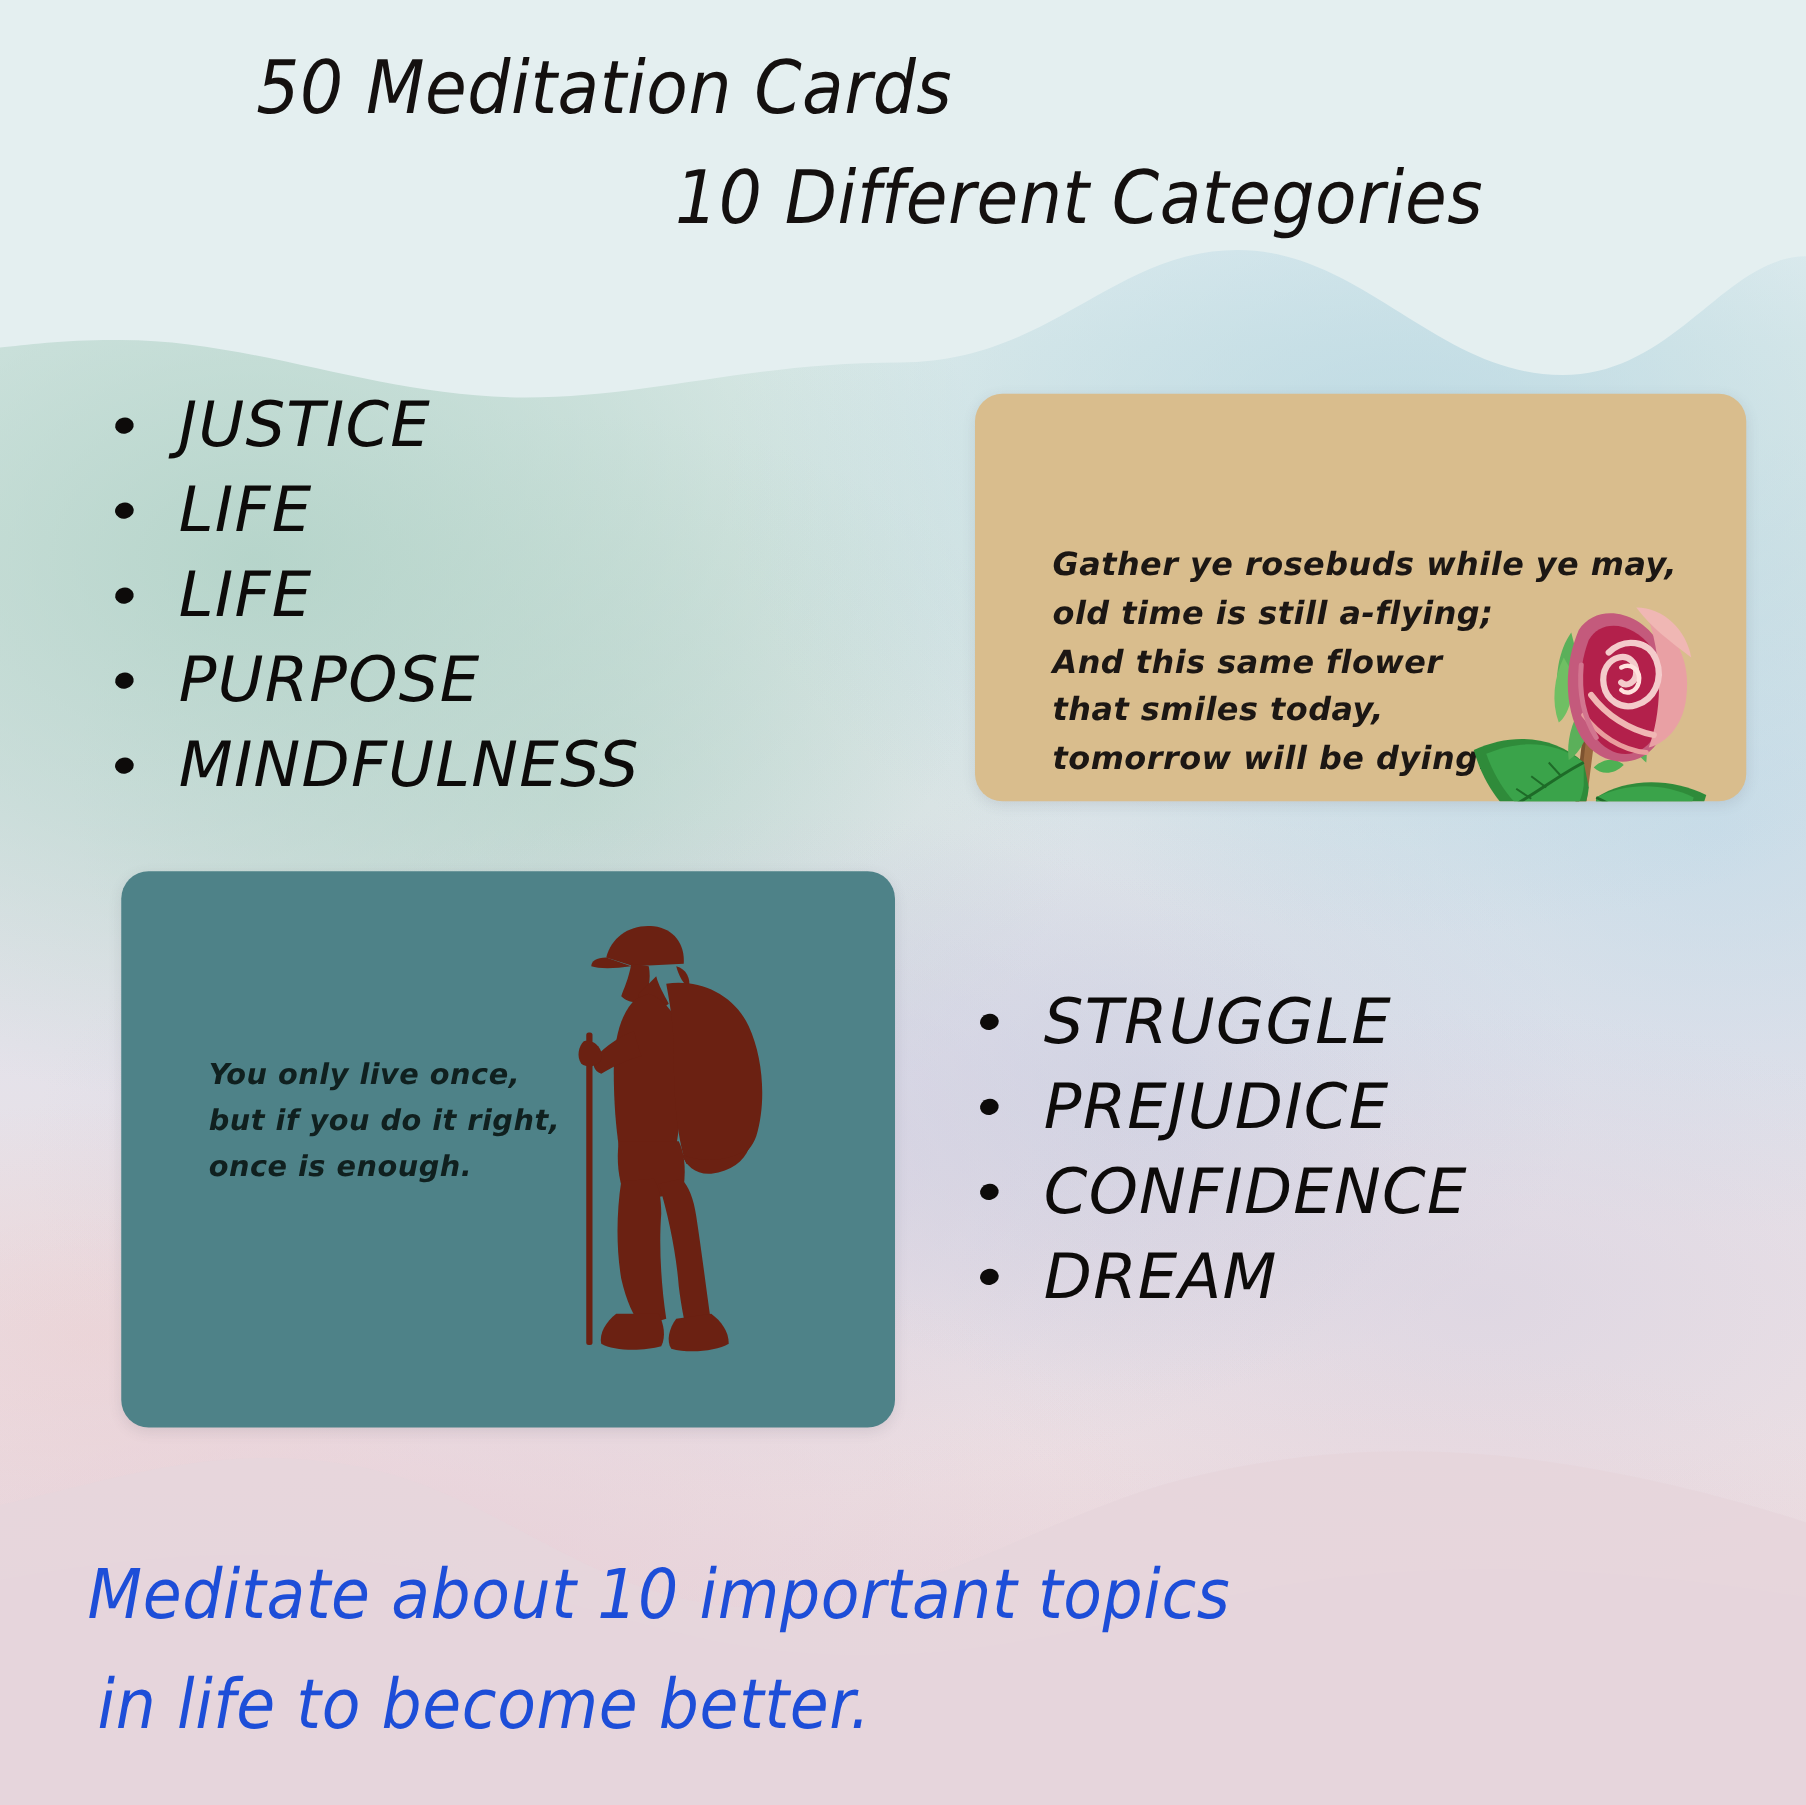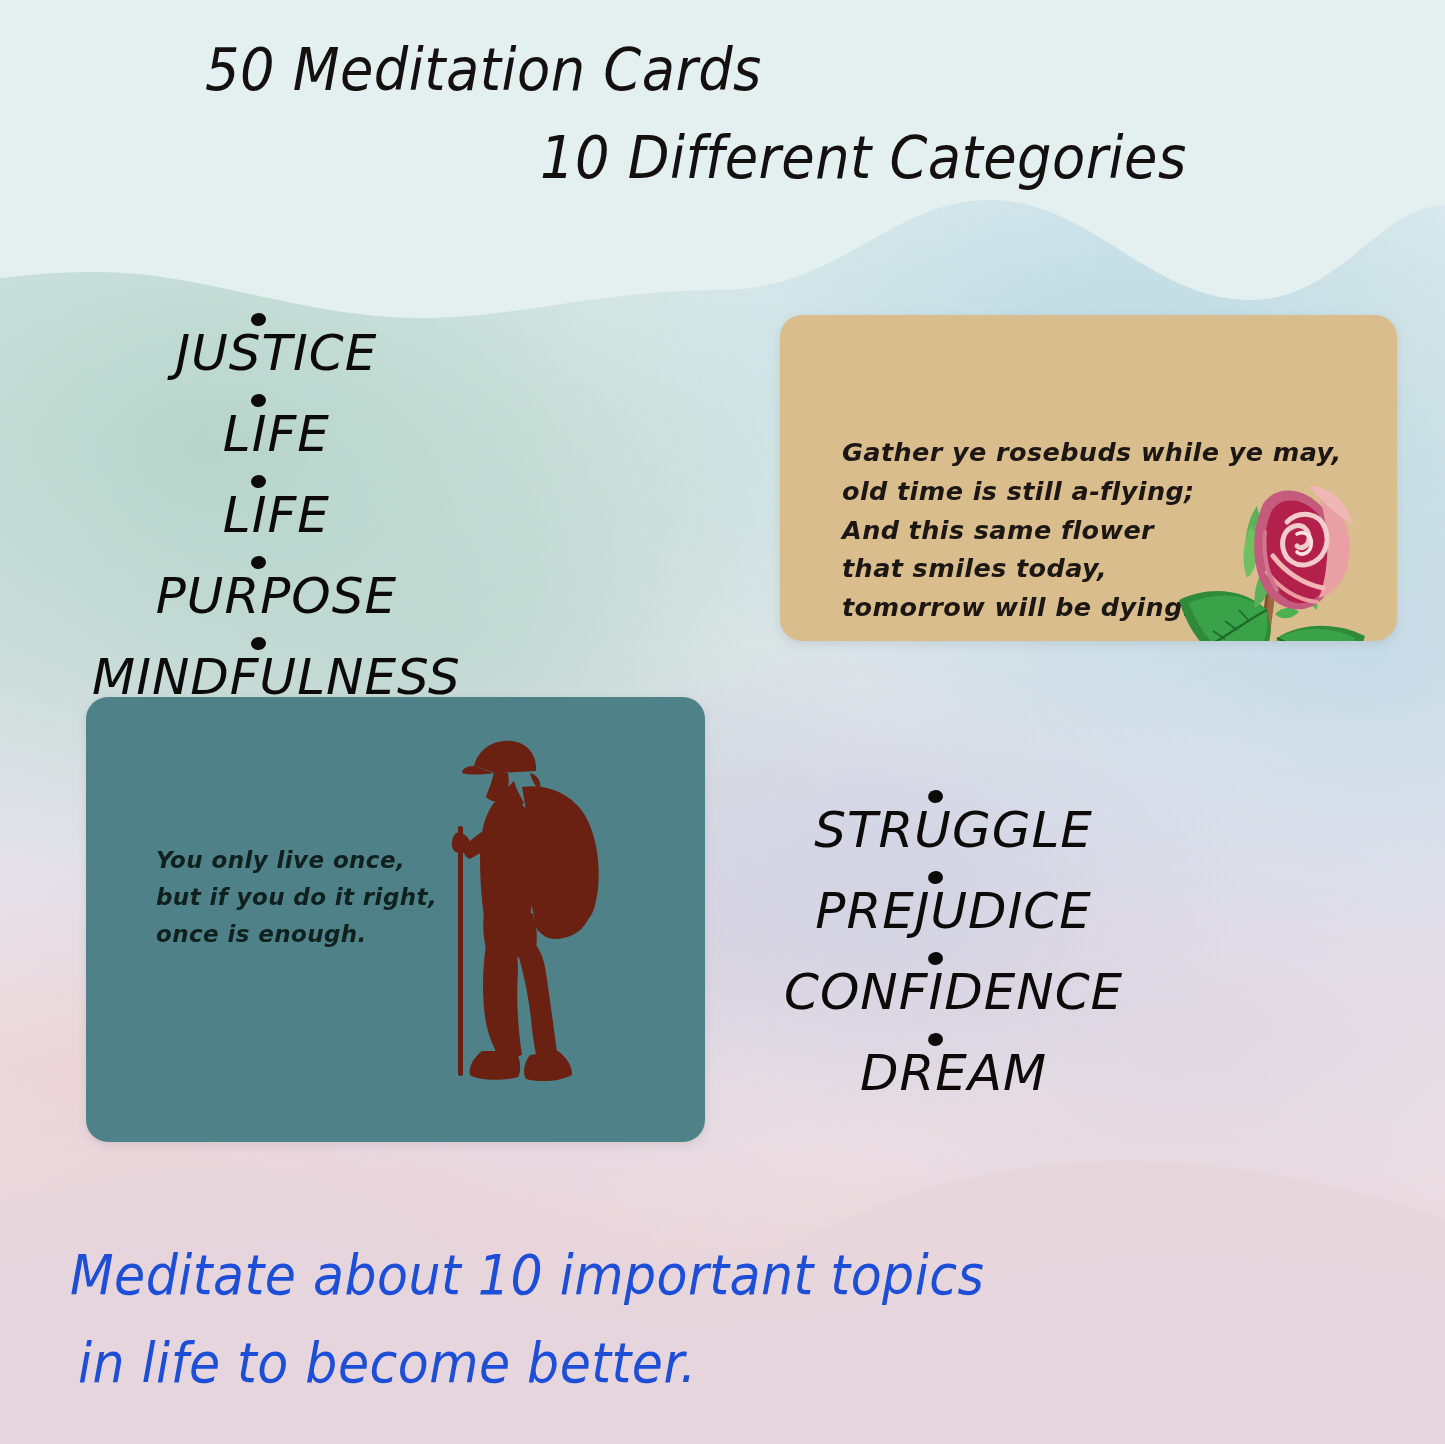--- a/index.html
+++ b/index.html
@@ -91,21 +91,20 @@
     transform-origin:left center;
     white-space:nowrap;
   }
 
   
   .list{position:absolute;z-index:6;}
   .list ul{list-style:none;margin:0;padding:0;}
   .list li{
     display:flex;align-items:center;
     margin:0 0 14px 0;
-    flex-direction:column;
   }
   .list li:last-child{margin-bottom:0;}
   .dot{
     width:15px;height:13px;border-radius:50%;
     background:#0d0b0a;flex:0 0 auto;
     margin-right:36px;
     transform:rotate(-12deg);
   }
   .term{
     font-family:"DejaVu Sans", sans-serif;
@@ -126,21 +125,21 @@
     z-index:5;
     box-shadow:0 3px 10px rgba(80,80,90,.13);
     overflow:hidden;
   }
   .card-rose{
     left:780px;top:315px;width:617px;height:326px;
     background:#d9bd8d;
     text-decoration:underline;
   }
   .card-hiker{
-    left:86px;top:697px;width:619px;height:445px;
+    left:97px;top:697px;width:619px;height:445px;
     background:#4e8288;
   }
   .quote{
     position:absolute;
     font-family:"DejaVu Sans", sans-serif;
     font-style:italic;
     font-weight:600;
     color:#1c1714;
     white-space:pre-line;
   }

